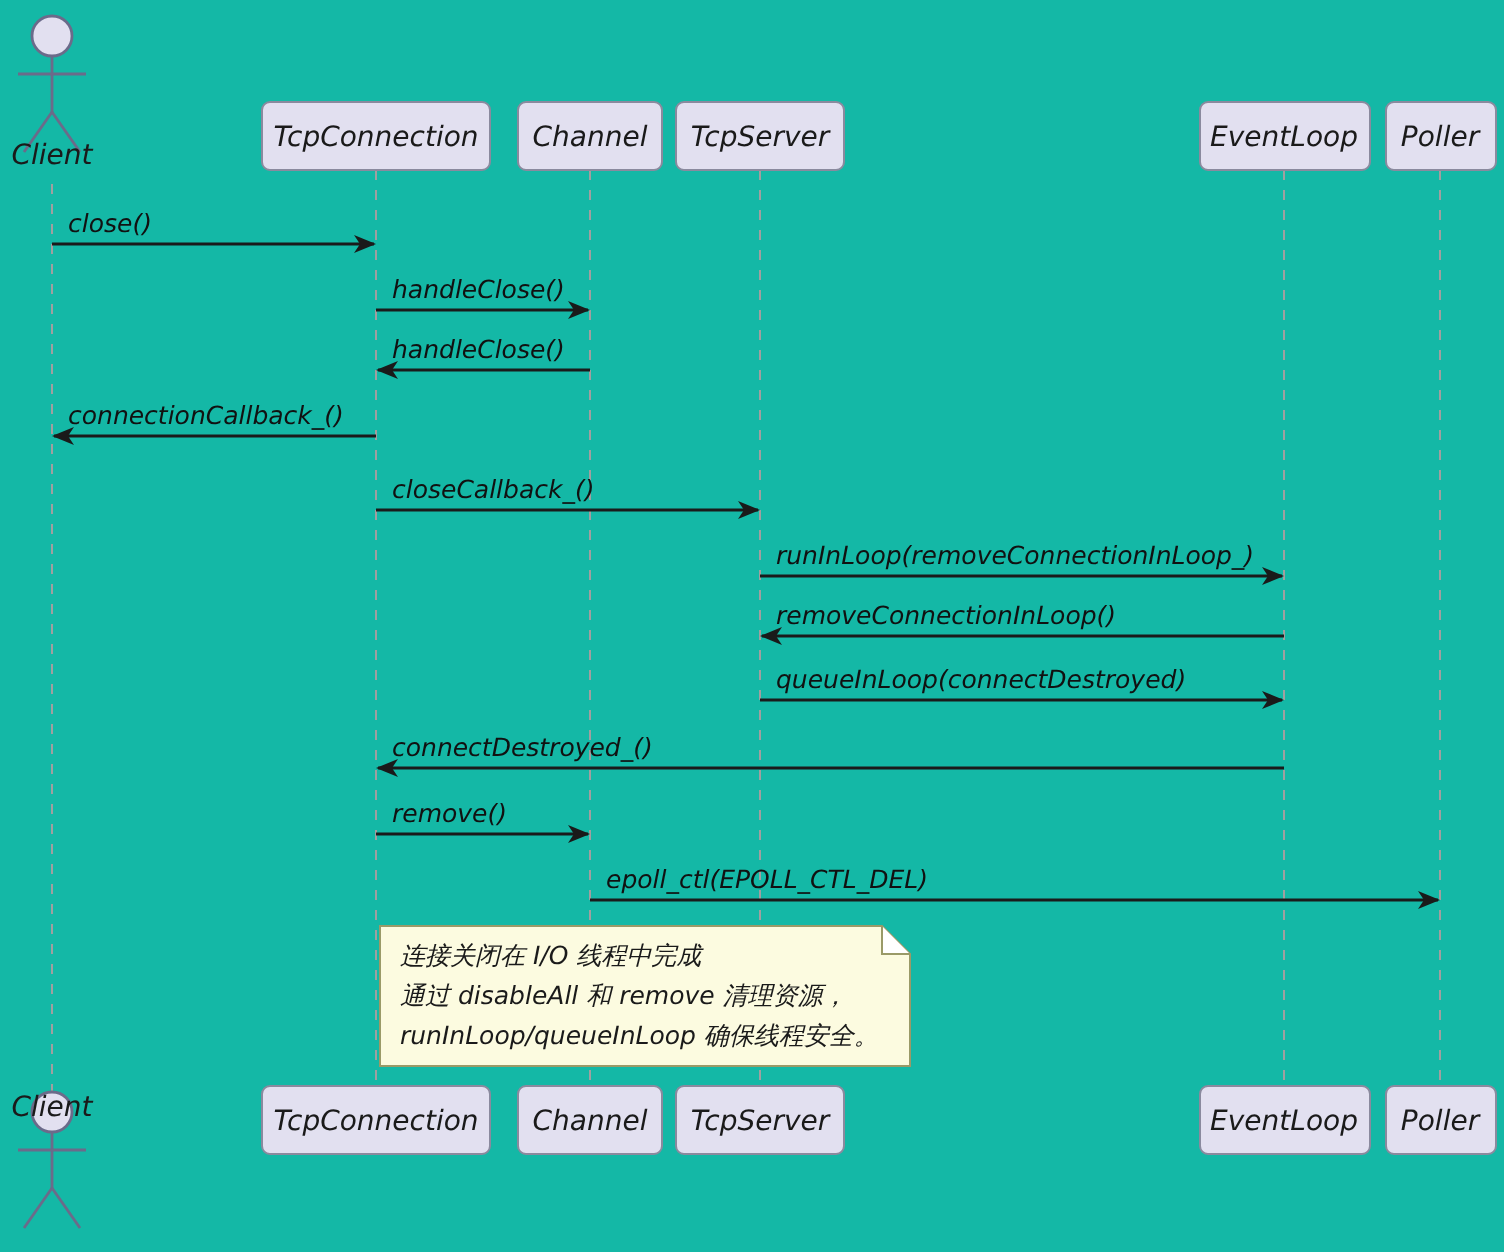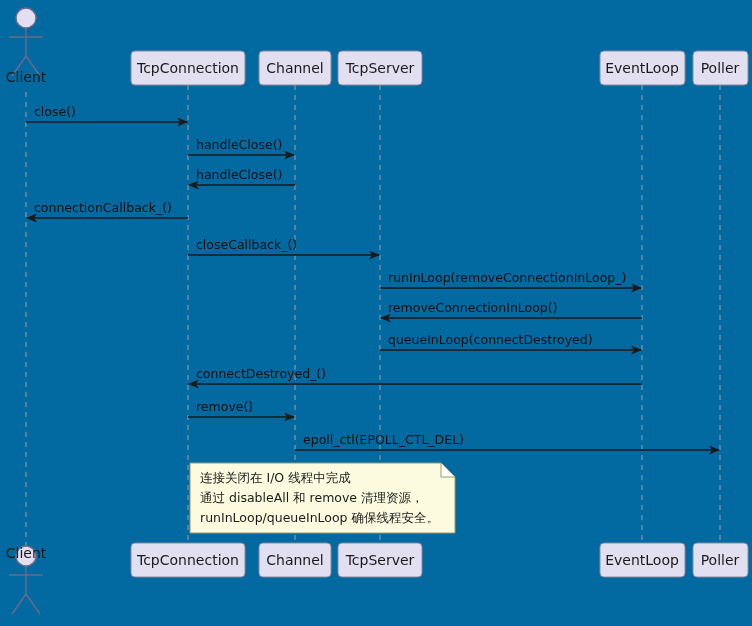--- a/index.html
+++ b/index.html
@@ -7,22 +7,23 @@
     padding: 0;
     background: #ffffff;
   }
   body {
     font-family: "DejaVu Sans", "Liberation Sans", sans-serif;
   }
   #diagram-root {
     position: relative;
     width: 752px;
     height: 626px;
-    background: #0369a1;
+    background: #14b8a6;
     overflow: hidden;
+    font-style: italic;
   }
   svg.diagram-canvas {
     position: absolute;
     left: 0;
     top: 0;
     width: 752px;
     height: 626px;
   }
   .lifeline {
     stroke: #a0a0a0;

